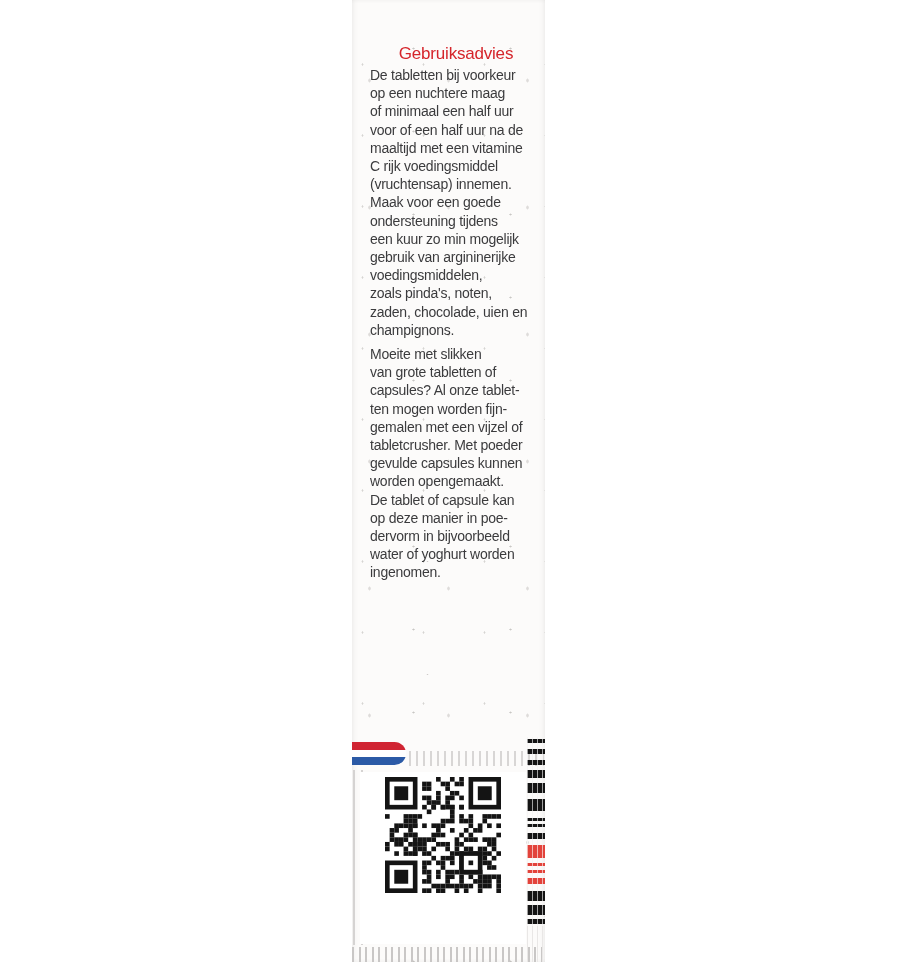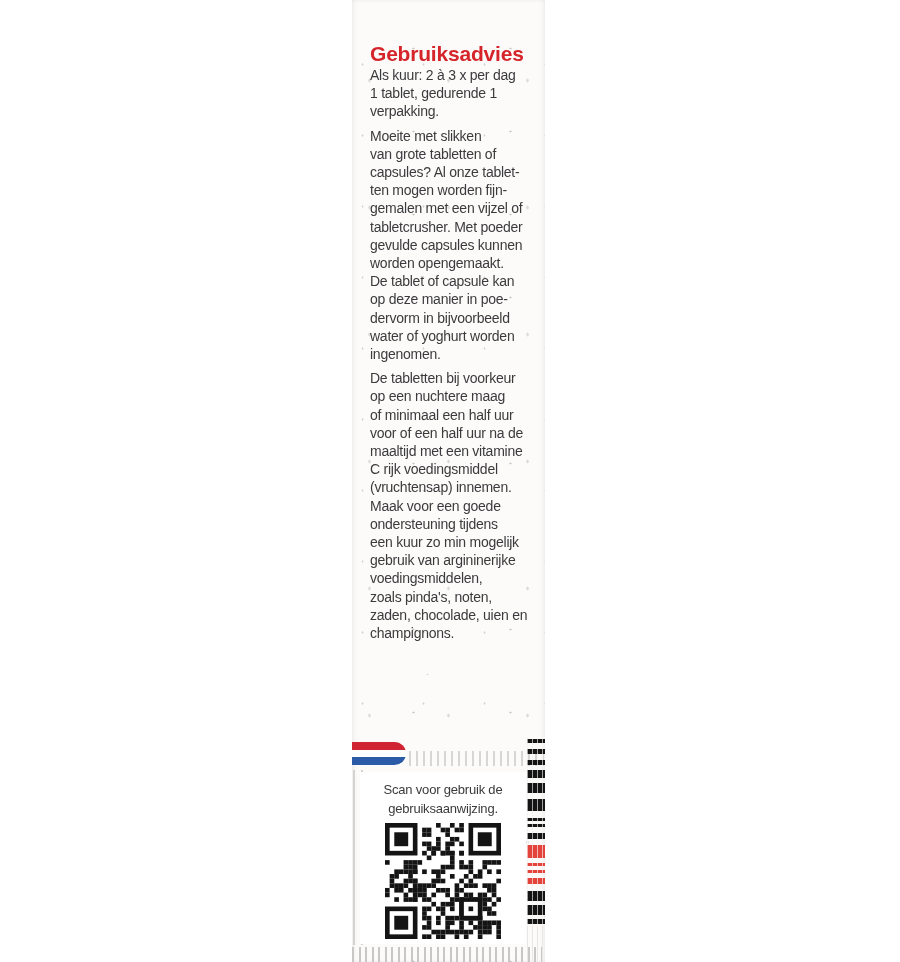--- a/index.html
+++ b/index.html
@@ -16,22 +16,23 @@
       radial-gradient(#d6d4d2 0.7px, transparent 1.2px),
       radial-gradient(#cecbc9 0.6px, transparent 1.1px),
       radial-gradient(#dedcda 0.9px, transparent 1.5px);
     background-size:97px 83px, 61px 71px, 137px 113px, 79px 127px;
     background-position:13px 7px, 41px 29px, 7px 53px, 57px 17px;
     box-shadow: inset 3px 0 6px -3px rgba(0,0,0,.10), inset -3px 0 6px -3px rgba(0,0,0,.10);
   }
   
   .content{position:absolute;left:18px;top:44px;width:172px;}
   .content h1{
-    margin:0 0 2px 0;font-size:21px;line-height:20px;font-weight:bold;
+    margin:0 0 2px 0;font-size:17px;line-height:20px;font-weight:normal;
     letter-spacing:-0.2px;
+    text-align:center;
   }
   .content p{
     margin:0 0 6px 0;font-size:14px;line-height:18.2px;color:#3b3b3d;
     letter-spacing:-0.25px;white-space:pre;
   }
   
   .flag{
     position:absolute;left:0;top:742px;width:54px;height:23px;
     border-radius:0 12px 12px 0;overflow:hidden;
     display:flex;flex-direction:column;
@@ -72,66 +73,61 @@
     pointer-events:none;
   }
 </style>
 </head>
 <body>
 
 <div class="strip">
 
   <div class="content">
     <h1 style="color: rgb(213, 37, 43);">Gebruiksadvies</h1>
-    <p>Als kuur: 2 à 3 x per dag
-1 tablet, gedurende 1
-verpakking.</p>
-    <p>Moeite met slikken
-van grote tabletten of
-capsules? Al onze tablet-
-ten mogen worden fijn-
-gemalen met een vijzel of
-tabletcrusher. Met poeder
-gevulde capsules kunnen
-worden opengemaakt.
-De tablet of capsule kan
-op deze manier in poe-
-dervorm in bijvoorbeeld
-water of yoghurt worden
-ingenomen.</p>
     <p>De tabletten bij voorkeur
 op een nuchtere maag
 of minimaal een half uur
 voor of een half uur na de
 maaltijd met een vitamine
 C rijk voedingsmiddel
 (vruchtensap) innemen.
 Maak voor een goede
 ondersteuning tijdens
 een kuur zo min mogelijk
 gebruik van argininerijke
 voedingsmiddelen,
 zoals pinda's, noten,
 zaden, chocolade, uien en
 champignons.</p>
+    <p>Moeite met slikken
+van grote tabletten of
+capsules? Al onze tablet-
+ten mogen worden fijn-
+gemalen met een vijzel of
+tabletcrusher. Met poeder
+gevulde capsules kunnen
+worden opengemaakt.
+De tablet of capsule kan
+op deze manier in poe-
+dervorm in bijvoorbeeld
+water of yoghurt worden
+ingenomen.</p>
   </div>
 
   <div class="flag">
     <div style="background: rgb(208, 36, 50);"></div>
     <div style="background: rgb(255, 255, 255);"></div>
     <div style="background: rgb(43, 90, 166);"></div>
   </div>
 
   <div class="ticks top-ticks"></div>
 
   <div class="fold-lines"></div>
 
   <div class="scan-panel">
-    <p class="scan-text">Scan voor gebruik de
-gebruiksaanwijzing.</p>
     <svg id="qr" class="qr" width="116" height="116" viewBox="0 0 116 116">
         <rect x="51.04" y="0" width="4.64" height="4.64" fill="#141414"></rect>
         <rect x="64.96" y="0" width="4.64" height="4.64" fill="#141414"></rect>
         <rect x="74.24" y="0" width="4.64" height="4.64" fill="#141414"></rect>
         <rect x="37.12" y="4.64" width="4.64" height="4.64" fill="#141414"></rect>
         <rect x="41.76" y="4.64" width="4.64" height="4.64" fill="#141414"></rect>
         <rect x="55.67999999999999" y="4.64" width="4.64" height="4.64" fill="#141414"></rect>
         <rect x="60.31999999999999" y="4.64" width="4.64" height="4.64" fill="#141414"></rect>
         <rect x="69.6" y="4.64" width="4.64" height="4.64" fill="#141414"></rect>
         <rect x="74.24" y="4.64" width="4.64" height="4.64" fill="#141414"></rect>

